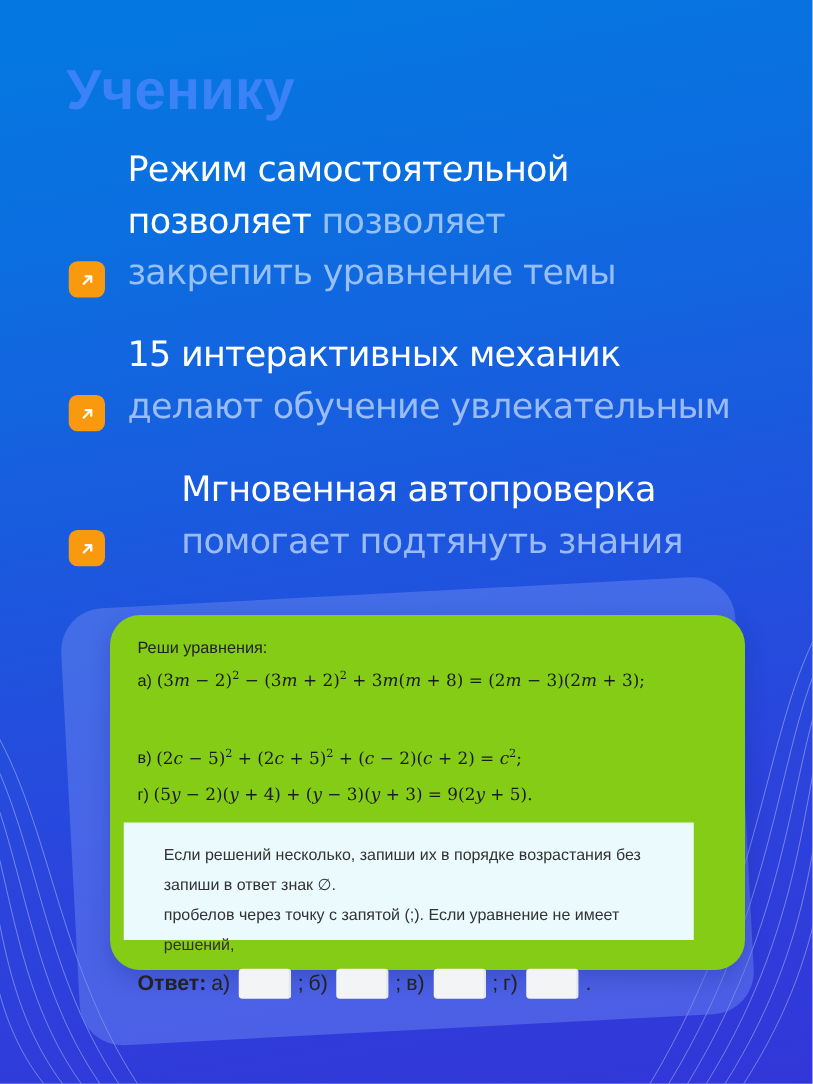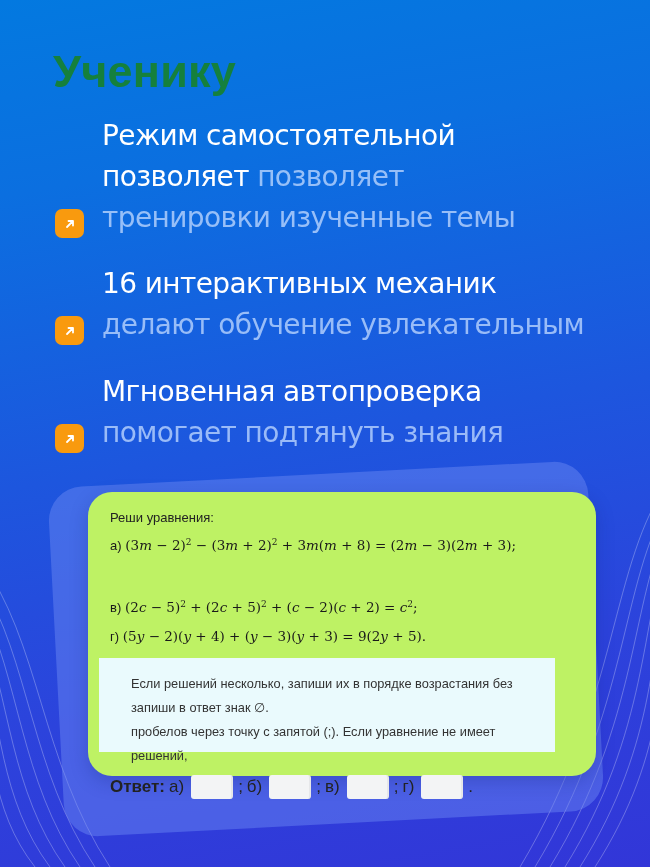--- a/index.html
+++ b/index.html
@@ -3,45 +3,45 @@
 <meta charset="utf-8">
 <style>
   html, body { margin: 0; padding: 0; }
   body {
     width: 650px; height: 867px; overflow: hidden; position: relative;
     background: linear-gradient(170deg, #0379e0 0%, #0b6fe0 20%, #1d56de 50%, #2c43dc 75%, #3236d8 100%);
     font-family: "Liberation Sans", sans-serif;
   }
   .title {
     position: absolute; left: 53px; top: 46px;
-    font-size: 45px; font-weight: bold; color: #15803d; letter-spacing: 0.2px;
+    font-size: 45px; font-weight: bold; color: #3b82f6; letter-spacing: 0.2px;
   }
   .feature { position: absolute; left: 55px; display: flex; align-items: flex-end; }
   .feature .badge {
     width: 29px; height: 29px; border-radius: 7px; background: #f99a0e;
     display: flex; align-items: center; justify-content: center; margin-top: 4px; flex: none;
   }
   .feature .text {
     margin-left: 18px; font-family: "DejaVu Sans", sans-serif; font-size: 28px; line-height: 41px;
     color: #ffffff; letter-spacing: -0.6px;
   }
   .feature .muted { color: rgba(190, 215, 255, 0.78); }
   .f1 { top: 115px; }
   .f2 { top: 263px; }
-  .f3 { top: 371px; }
+  .f3 { top: 371px; gap: 43px; }
 
   .deco-lines { position: absolute; left: 0; top: 0; width: 650px; height: 867px; pointer-events: none; }
   .back-card {
     position: absolute; left: 56px; top: 474px; width: 540px; height: 350px;
     background: rgba(110, 140, 245, 0.45); border-radius: 34px;
     transform: rotate(-3deg); transform-origin: center;
   }
   .card {
     position: absolute; left: 88px; top: 492px; width: 508px; height: 284px;
-    background: #bef264; border-radius: 24px;
+    background: #84cc16; border-radius: 24px;
     box-shadow: 0 6px 18px rgba(20, 30, 120, 0.25);
   }
   .card .prompt {
     position: absolute; left: 22px; top: 18px; font-size: 13px; color: #222;
   }
   .eq {
     position: absolute; left: 22px; font-size: 13.5px; color: #1a1a1a; white-space: nowrap;
   }
   .eq .lbl { font-family: "Liberation Sans", sans-serif; font-size: 13px; }
   .eq .math { font-family: "DejaVu Serif", serif; font-size: 13.5px; }
@@ -87,32 +87,32 @@
 
 <div class="feature f1">
   <div class="badge">
     <svg width="12" height="12" viewBox="0 0 12 12">
         <path d="M3 9 L9 3 M4.5 3 H9 V7.5" stroke="#fff" stroke-width="1.8" fill="none" stroke-linecap="round" stroke-linejoin="round"></path>
       </svg>
   </div>
   <div class="text">
     <div>Режим самостоятельной</div>
     <div><span>позволяет</span><span class="muted"> позволяет</span></div>
-    <div class="muted">тренировки изученные темы</div>
+    <div class="muted">закрепить уравнение темы</div>
   </div>
 </div>
 
 <div class="feature f2">
   <div class="badge">
     <svg width="12" height="12" viewBox="0 0 12 12">
         <path d="M3 9 L9 3 M4.5 3 H9 V7.5" stroke="#fff" stroke-width="1.8" fill="none" stroke-linecap="round" stroke-linejoin="round"></path>
       </svg>
   </div>
   <div class="text">
-    <div>16 интерактивных механик</div>
+    <div>15 интерактивных механик</div>
     <div class="muted">делают обучение увлекательным</div>
   </div>
 </div>
 
 <div class="feature f3">
   <div class="badge">
     <svg width="12" height="12" viewBox="0 0 12 12">
         <path d="M3 9 L9 3 M4.5 3 H9 V7.5" stroke="#fff" stroke-width="1.8" fill="none" stroke-linecap="round" stroke-linejoin="round"></path>
       </svg>
   </div>

